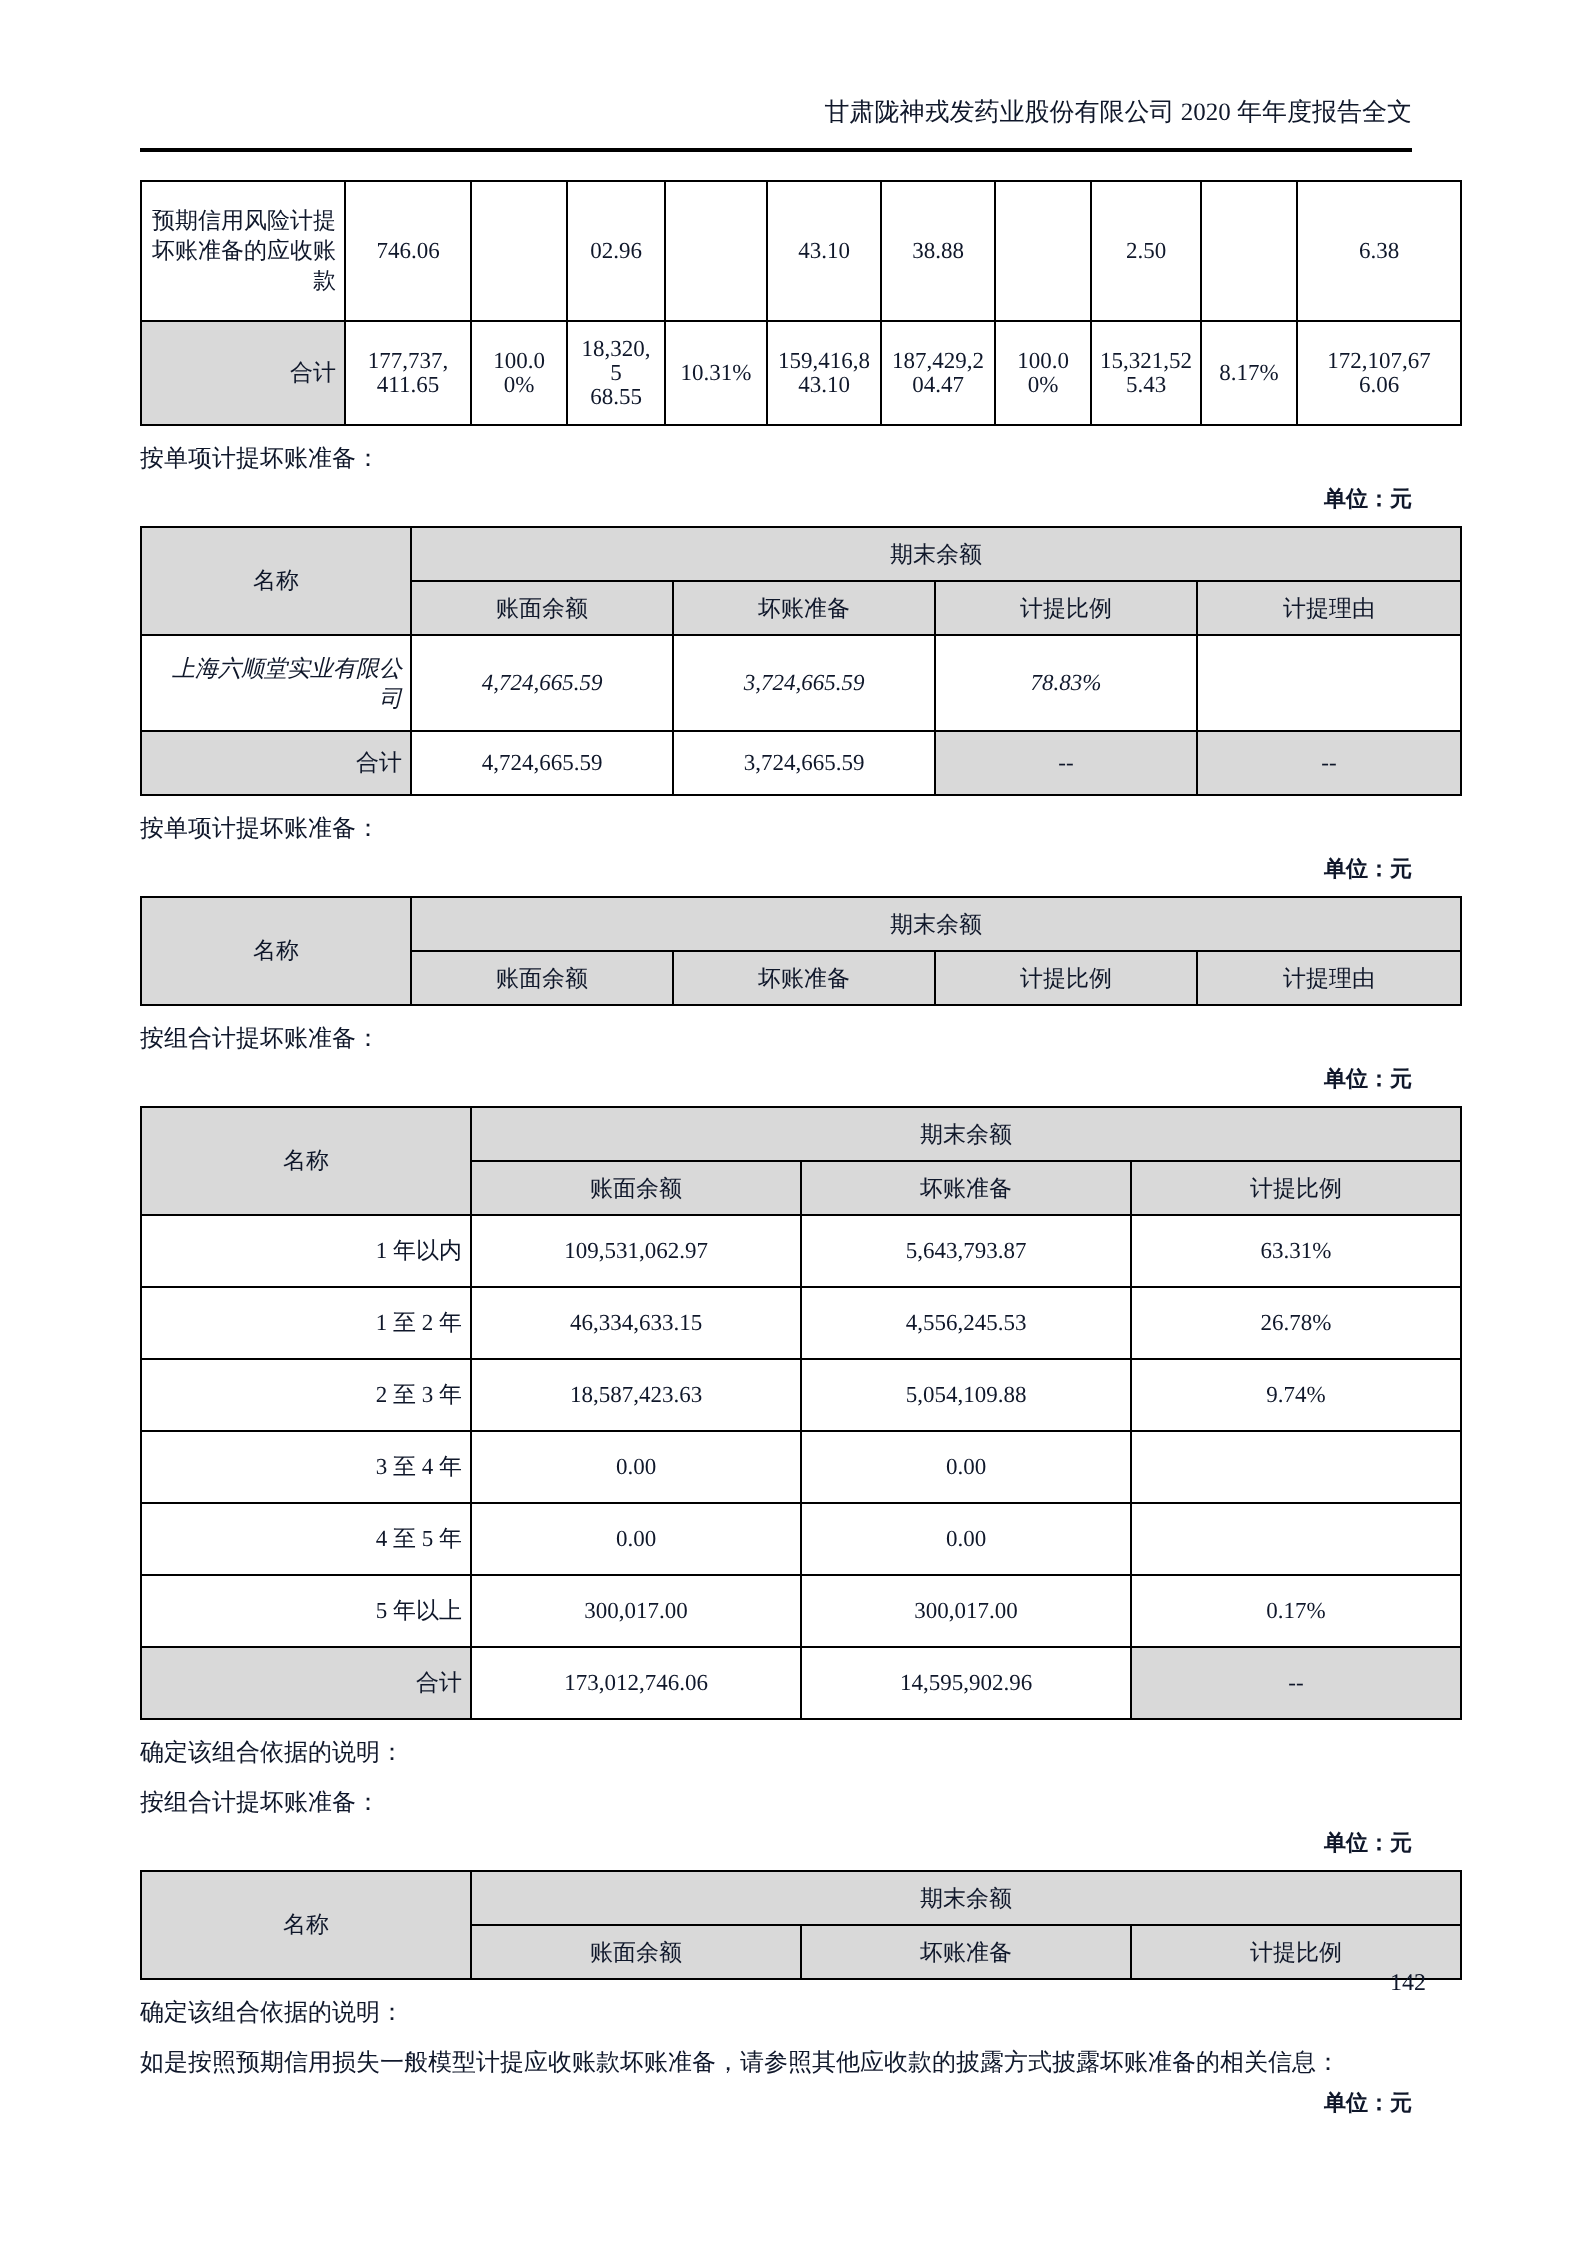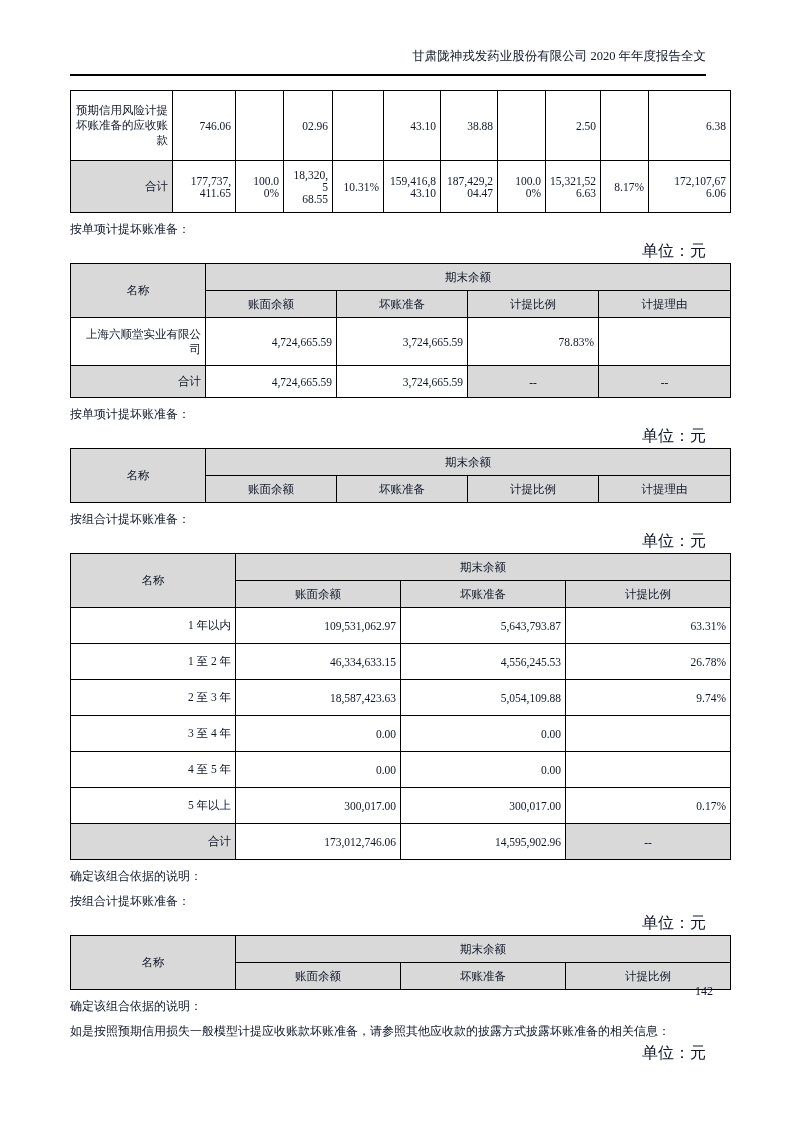--- a/index.html
+++ b/index.html
@@ -7,26 +7,26 @@
     width:793px;height:1122px;background:#ffffff;margin:0 auto;position:relative;
     box-sizing:border-box;padding:46px 87px 0 70px;
     font-family:"Liberation Serif","DejaVu Serif",serif;color:#0f172a;
   }
   .doc-header{text-align:right;font-size:12.5px;line-height:20px;padding-bottom:8px;border-bottom:2px solid #000;}
   table.t{border-collapse:collapse;width:660px;table-layout:fixed;}
   table.t td{border:1px solid #000;font-size:11.5px;padding:2px 4px;vertical-align:middle;overflow:hidden;word-break:break-all;}
   table.t{border:1.5px solid #000;}
   .gray{background:#d9d9d9;}
   .lbl{text-align:right;}
-  .num{text-align:right;white-space:pre-line;}
+  .num{text-align:center;white-space:pre-line;}
   .ctr{text-align:center;}
   .vtop td{vertical-align:top;}
-  .h70{height:70px;} .h52{height:52px;} .h27{height:27px;} .h48{height:48px;} .h32{height:32px;} .h28{height:36px;}
+  .h70{height:70px;} .h52{height:52px;} .h27{height:27px;} .h48{height:48px;font-style:italic;} .h32{height:32px;} .h28{height:36px;}
   .para{font-size:12px;line-height:17px;margin:8px 0 0;}
-  .unit{font-size:16px;line-height:17px;margin:4px 0 4px;text-align:right;}
+  .unit{font-size:11px;line-height:17px;margin:4px 0 4px;text-align:right;font-weight:bold;}
   .t1{margin-top:14px;}
   .check-line .box{font-size:11px;}
   .page-number{position:absolute;top:984px;right:80px;font-size:12px;}
 </style>
 </head>
 <body>
 
 <div class="page">
 
   <div class="doc-header">
@@ -68,21 +68,21 @@
       <td class="num">100.00%</td>
       <td class="num">18,320,5
 68.55</td>
       <td class="num">10.31%</td>
       <td class="num">159,416,8
 43.10</td>
       <td class="num">187,429,2
 04.47</td>
       <td class="num">100.00%</td>
       <td class="num">15,321,52
-6.63</td>
+5.43</td>
       <td class="num">8.17%</td>
       <td class="num">172,107,67
 6.06</td>
     </tr>
   </tbody>
     </table>
 
   <p class="para">按单项计提坏账准备：</p>
   <div class="unit">单位：元</div>
 

